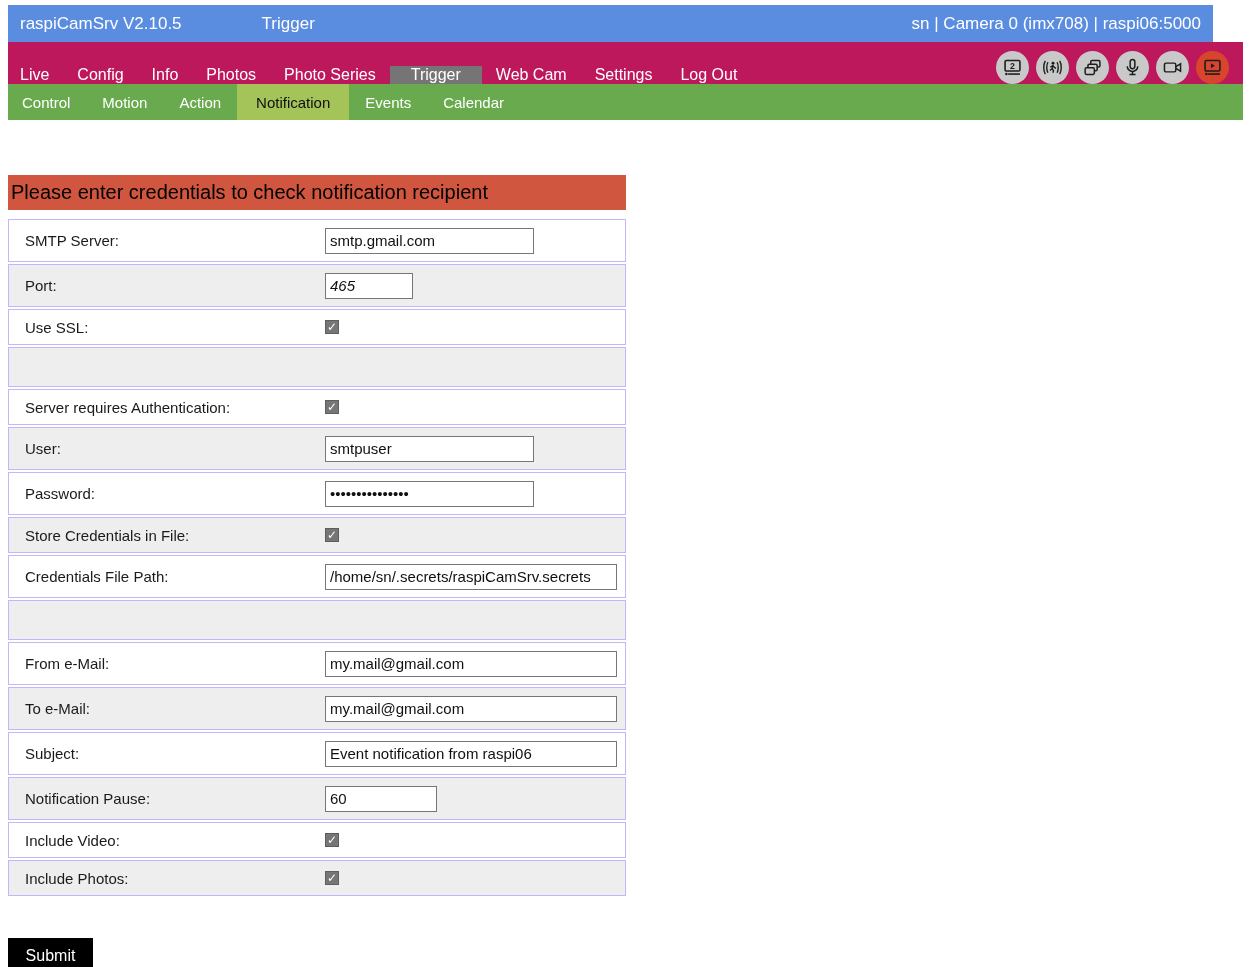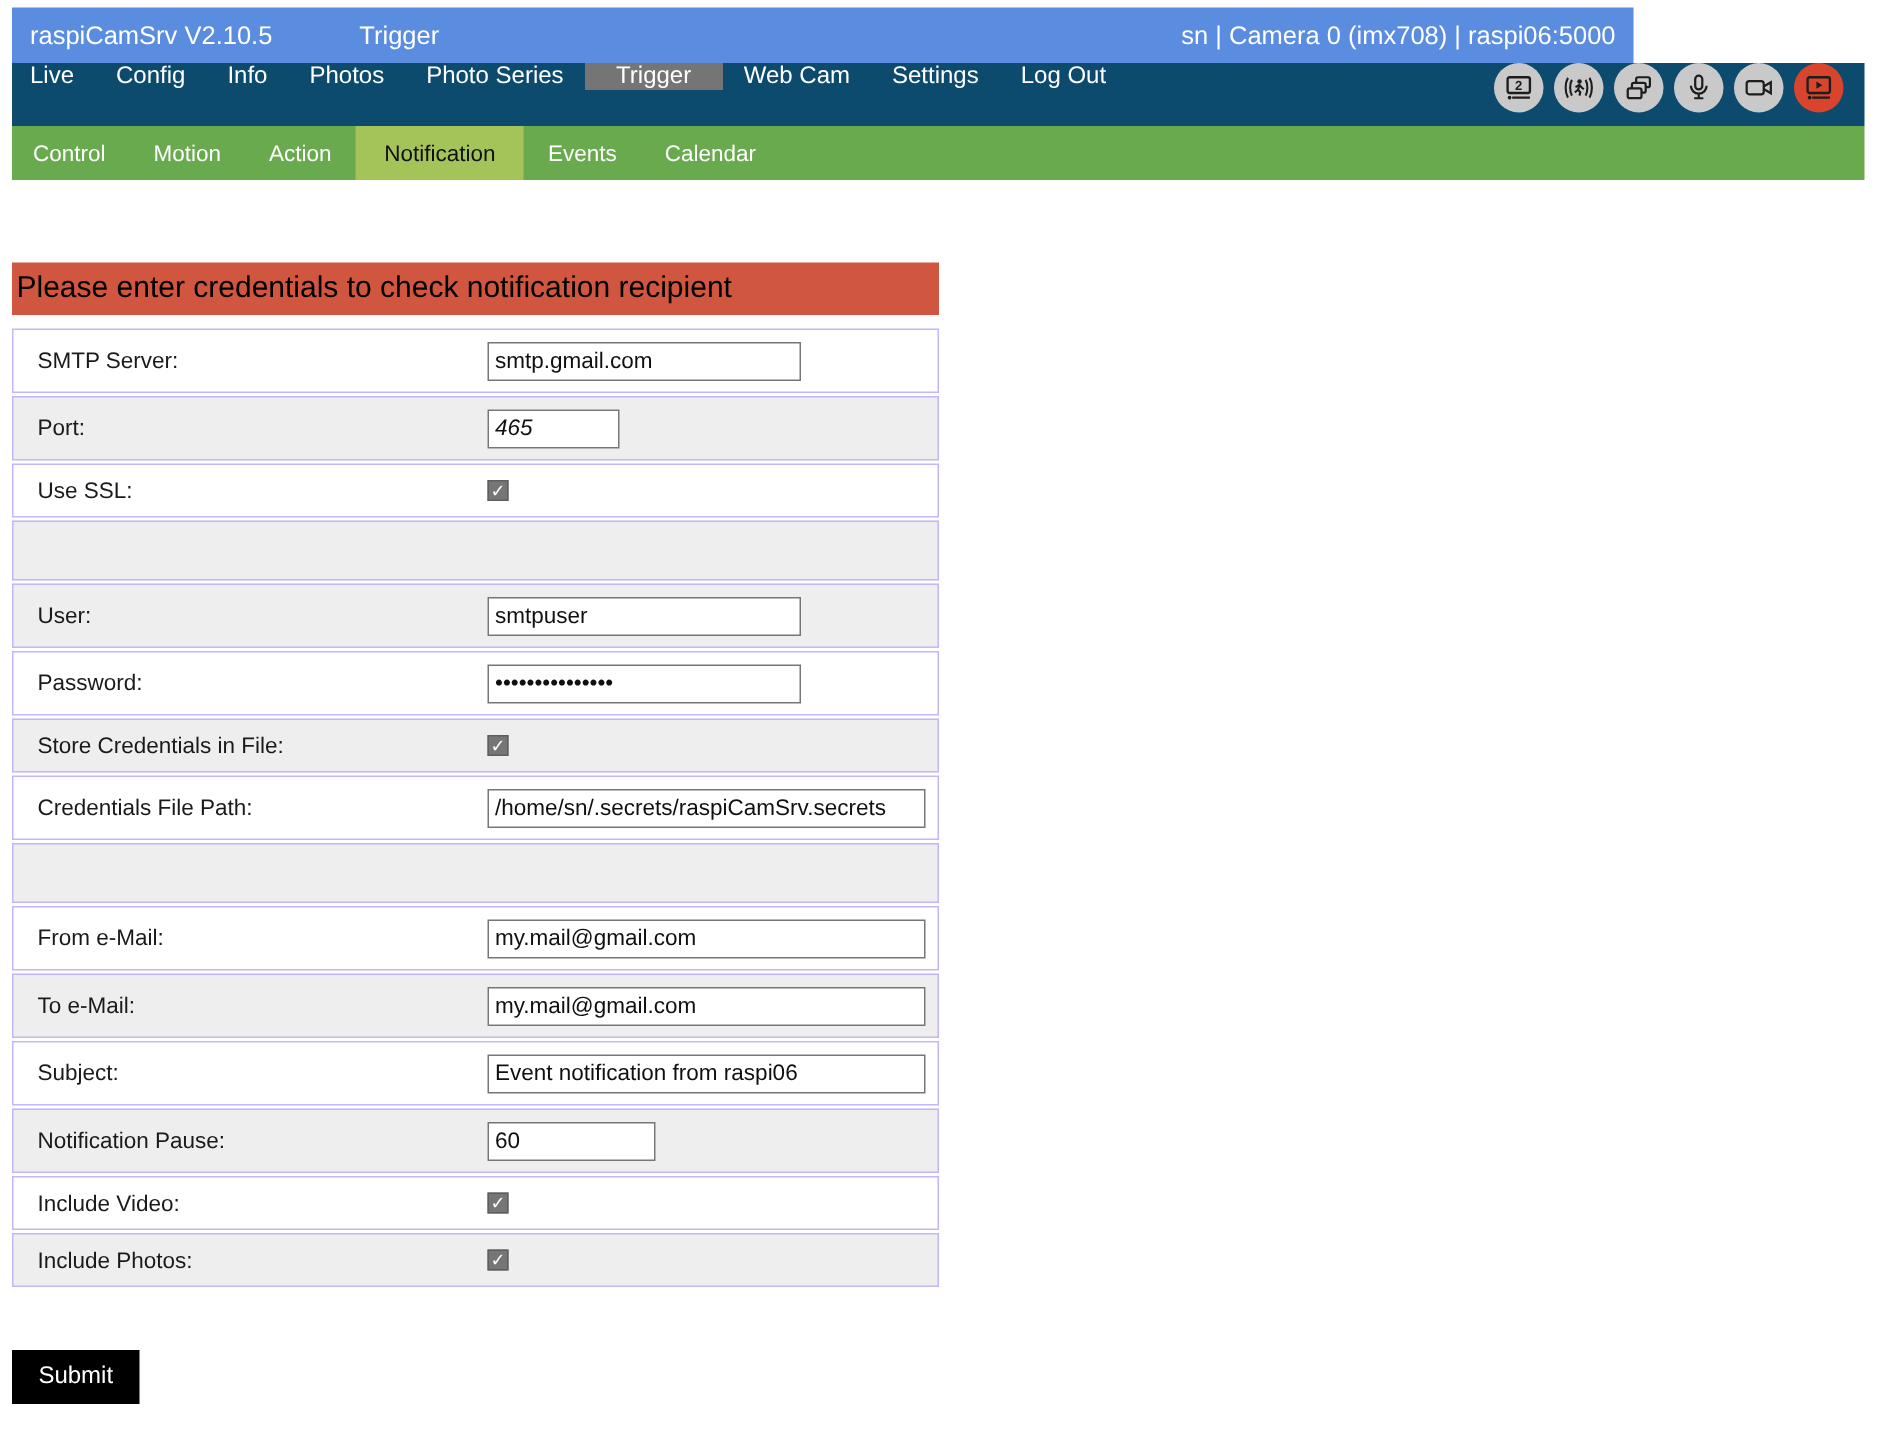--- a/index.html
+++ b/index.html
@@ -3,31 +3,32 @@
 <meta charset="utf-8">
 <style>
   * { margin:0; padding:0; box-sizing:border-box; }
   html,body { background:#ffffff; }
   body {
     width:1251px; height:967px; position:relative; overflow:hidden;
     font-family:"Liberation Sans","DejaVu Sans",sans-serif;
   }
   
   .titlebar {
-    position:absolute; left:8px; top:5px; width:1081px; height:37px;
+    position:absolute; left:8px; top:5px; width:1205px; height:37px;
     background:#5a8ce0; color:#ffffff; display:flex; align-items:center;
     font-size:17px;
+    gap:22px;
   }
   .titlebar .app-title { margin-left:12px; }
   .titlebar .page-title { margin-left:58px; }
   .titlebar .status { margin-left:auto; margin-right:12px; }
   
   .navbar {
     position:absolute; left:8px; top:42px; width:1235px; height:42px;
-    background:#0c4a6e; color:#ffffff; display:flex; align-items:flex-start;
+    background:#be185d; color:#ffffff; display:flex; align-items:flex-end;
     font-size:16px;
   }
   .nav-item {
     display:flex; align-items:center; padding:0 14px; cursor:pointer;
     white-space:nowrap;
   }
   .nav-item.first { padding-left:12px; }
   .nav-item.active { background:#757575; padding:0 21px; }
   .nav-icons {
     margin-left:auto; display:flex; align-items:center; gap:7px;
@@ -186,20 +187,24 @@
       <input class="tinput w-sm" type="text" value="465" style="">
     </div>
 
     <div class="frow h-check">
       <span class="flabel">Use SSL:</span>
       <span class="checkbox" data-checked="true"></span>
     </div>
 
     <div class="frow h-spacer alt"></div>
 
+    <div class="frow h-check">
+      <span class="flabel">Server requires Authentication:</span>
+      <span class="checkbox" data-checked="true"></span>
+    </div>
 
     <div class="frow h-input alt">
       <span class="flabel">User:</span>
       <input class="tinput w-md" type="text" value="smtpuser" style="">
     </div>
 
     <div class="frow h-input">
       <span class="flabel">Password:</span>
       <input class="tinput w-md" type="text" value="•••••••••••••••" style="">
     </div>

